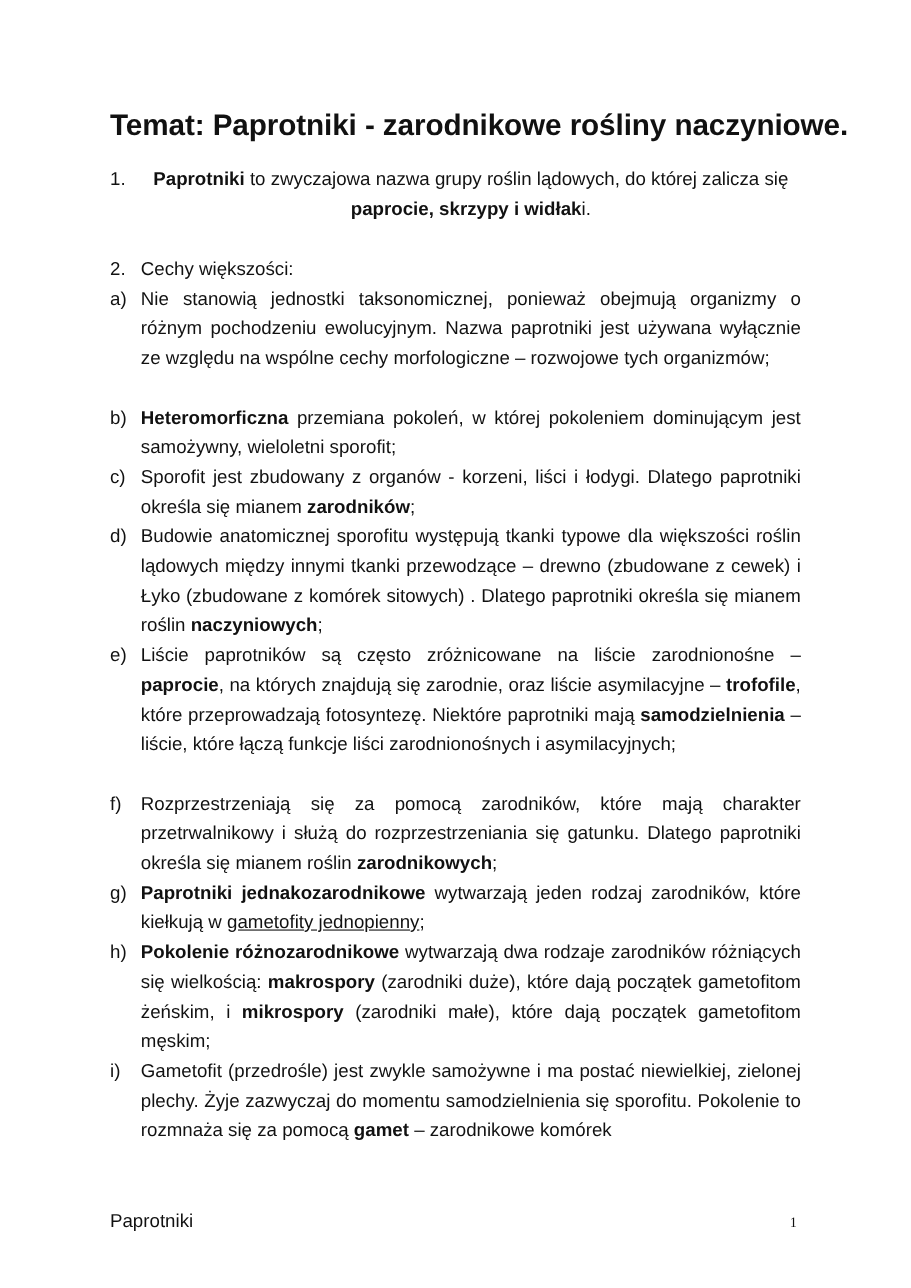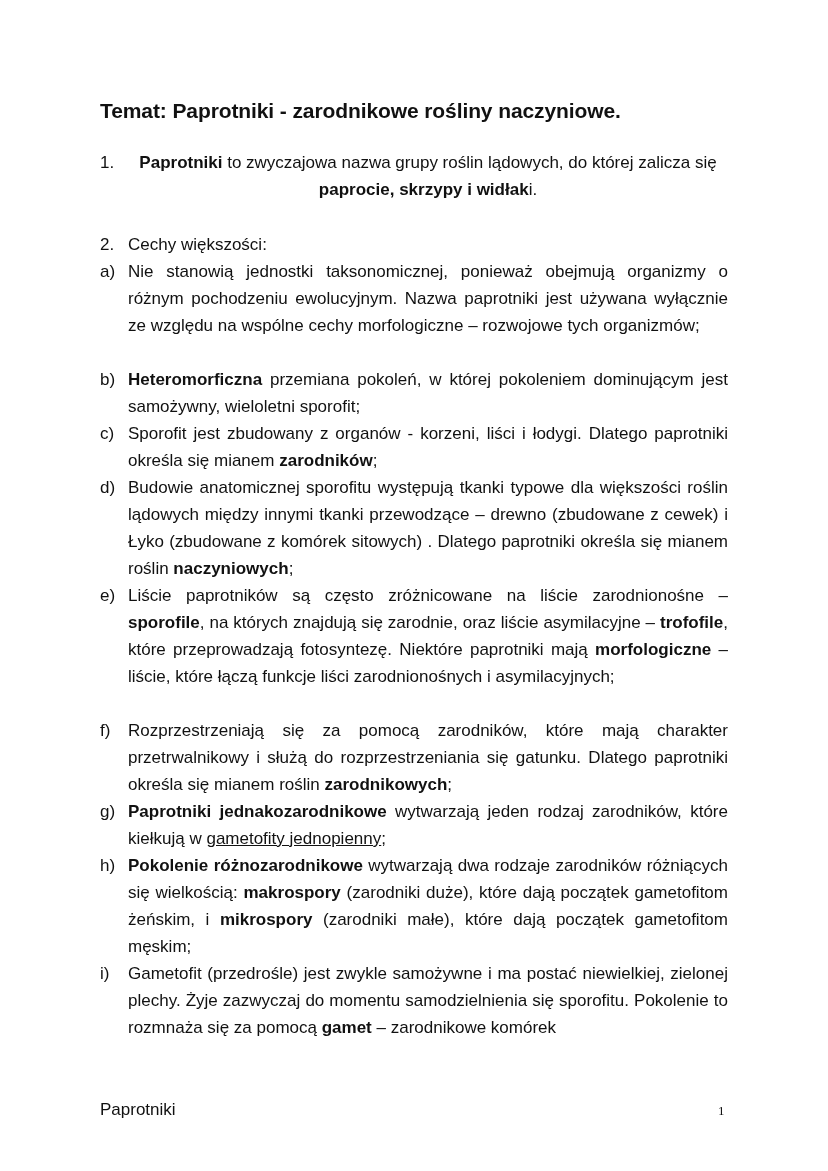--- a/index.html
+++ b/index.html
@@ -1,18 +1,18 @@
 <!DOCTYPE html>
 <html><head>
 <meta charset="utf-8">
 <style>
   html, body { margin: 0; padding: 0; background: #ffffff; }
   body { width: 828px; height: 1171px; position: relative; overflow: hidden;
          font-family: "Liberation Sans", sans-serif; color: #111111; }
-  .title { position: absolute; left: 100px; top: 99px; font-size: 21px; font-weight: bold; letter-spacing: -0.1px; }
+  .title { position: absolute; left: 100px; top: 99px; font-size: 27px; font-weight: bold; letter-spacing: -0.1px; }
   .item { position: absolute; left: 100px; width: 628px; font-size: 17px; line-height: 27px; }
   .item .marker { position: absolute; left: 0; top: 0; }
   .item .body { margin-left: 28px; text-align: justify; }
   .item .body.nojust { text-align: center; }
   b { font-weight: bold; }
   u { text-decoration: underline; margin-top: 36px; }
   .footer-left { position: absolute; left: 100px; top: 1100px; font-size: 17px; }
   .footer-right { position: absolute; left: 718px; top: 1103px; font-size: 13px; font-family: "Liberation Serif", serif; }
 </style>
 </head>
@@ -45,21 +45,21 @@
   <div class="body"><span>Sporofit jest zbudowany z organów - korzeni, liści i łodygi. Dlatego paprotniki określa się mianem </span><b>zarodników</b><span>;</span></div>
 </div>
 
 <div class="item" style="top:474px">
   <span class="marker">d)</span>
   <div class="body"><span>Budowie anatomicznej sporofitu występują tkanki typowe dla większości roślin lądowych między innymi tkanki przewodzące – drewno (zbudowane z cewek) i Łyko (zbudowane z komórek sitowych) . Dlatego paprotniki określa się mianem roślin </span><b>naczyniowych</b><span>;</span></div>
 </div>
 
 <div class="item" style="top:582px">
   <span class="marker">e)</span>
-  <div class="body"><span>Liście paprotników są często zróżnicowane na liście zarodnionośne – </span><b>sporofile</b><span>, na których znajdują się zarodnie, oraz liście asymilacyjne – </span><b>trofofile</b><span>, które przeprowadzają fotosyntezę. Niektóre paprotniki mają </span><b>morfologiczne</b><span> – liście, które łączą funkcje liści zarodnionośnych i asymilacyjnych;</span></div>
+  <div class="body"><span>Liście paprotników są często zróżnicowane na liście zarodnionośne – </span><b>paprocie</b><span>, na których znajdują się zarodnie, oraz liście asymilacyjne – </span><b>trofofile</b><span>, które przeprowadzają fotosyntezę. Niektóre paprotniki mają </span><b>samodzielnienia</b><span> – liście, które łączą funkcje liści zarodnionośnych i asymilacyjnych;</span></div>
 </div>
 
 <div class="item" style="top:717px">
   <span class="marker">f)</span>
   <div class="body"><span>Rozprzestrzeniają się za pomocą zarodników, które mają charakter przetrwalnikowy i służą do rozprzestrzeniania się gatunku. Dlatego paprotniki określa się mianem roślin </span><b>zarodnikowych</b><span>;</span></div>
 </div>
 
 <div class="item" style="top:798px">
   <span class="marker">g)</span>
   <div class="body"><b>Paprotniki jednakozarodnikowe</b><span> wytwarzają jeden rodzaj zarodników, które kiełkują w </span><u>gametofity jednopienny</u><span>;</span></div>

